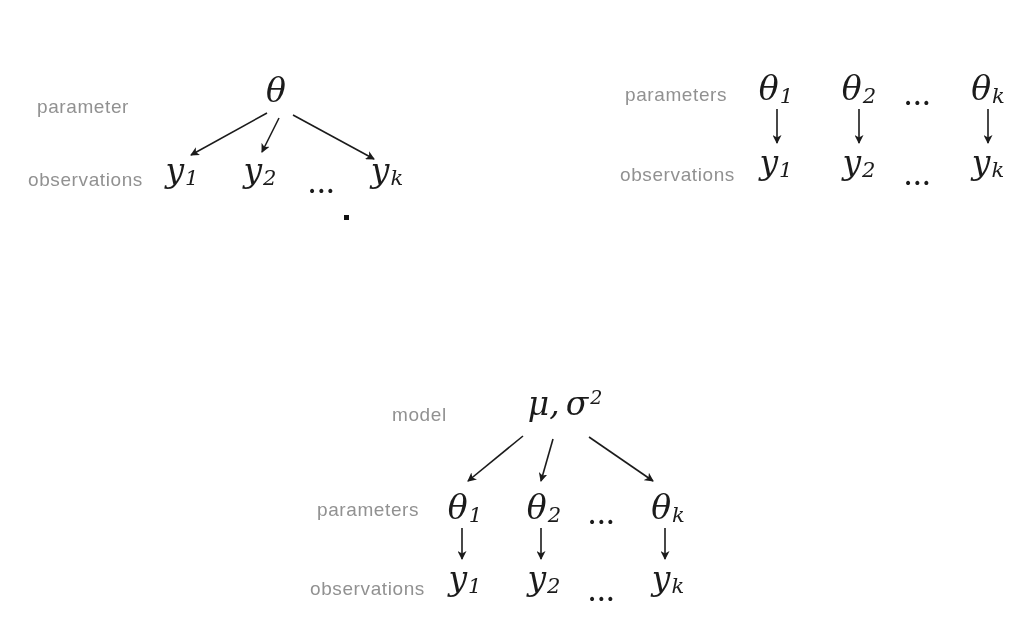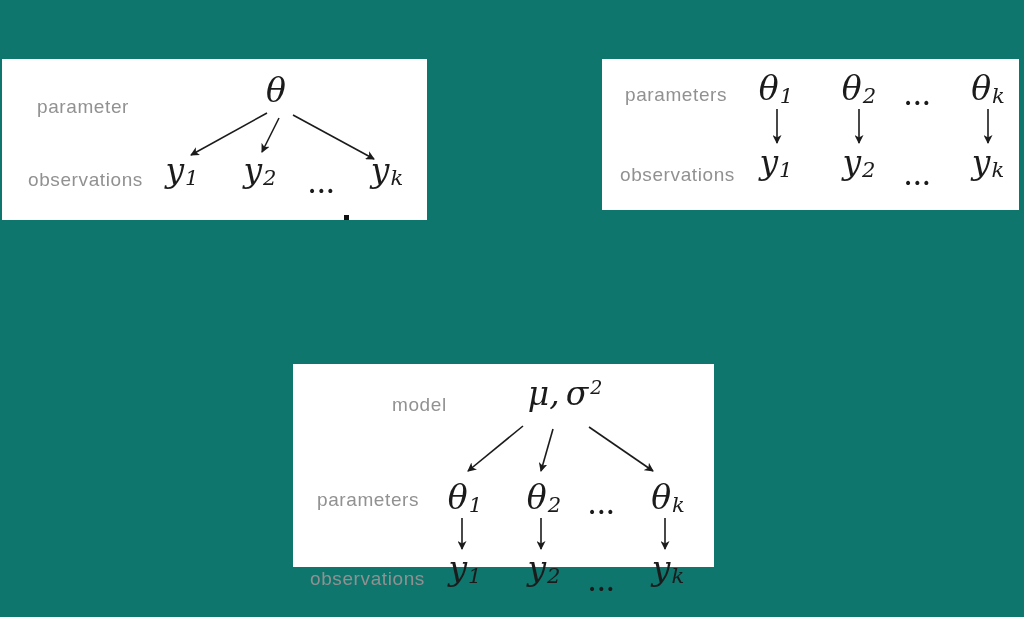--- a/index.html
+++ b/index.html
@@ -1,23 +1,23 @@
 <!DOCTYPE html>
 <html><head>
 <meta charset="utf-8">
 <style>
   html,body{margin:0;padding:0;background:#000;}
   .canvas{
-    position:relative;width:1024px;height:617px;background:#0f766e;
+    position:relative;width:1024px;height:617px;background:#ffffff;
     font-family:"Liberation Sans",sans-serif;overflow:hidden;
   }
   .panel{position:absolute;background:#ffffff;}
   #panel-pooled{left:2px;top:59px;width:425px;height:161px;}
   #panel-unpooled{left:602px;top:59px;width:417px;height:151px;}
-  #panel-hier{left:293px;top:364px;width:421px;height:203px;}
+  #panel-hier{left:293px;top:374px;width:421px;height:203px;}
   .lbl{
     position:absolute;color:#919191;font-size:19px;line-height:1;
     letter-spacing:.6px;white-space:nowrap;
   }
   .mi{
     position:absolute;transform:translateX(-50%);
     font-family:"DejaVu Serif",serif;font-style:italic;
     color:#1b1b1b;font-size:33px;line-height:1;white-space:nowrap;
   }
   .ms{font-size:.64em;vertical-align:-0.12em;margin-left:1px;}

